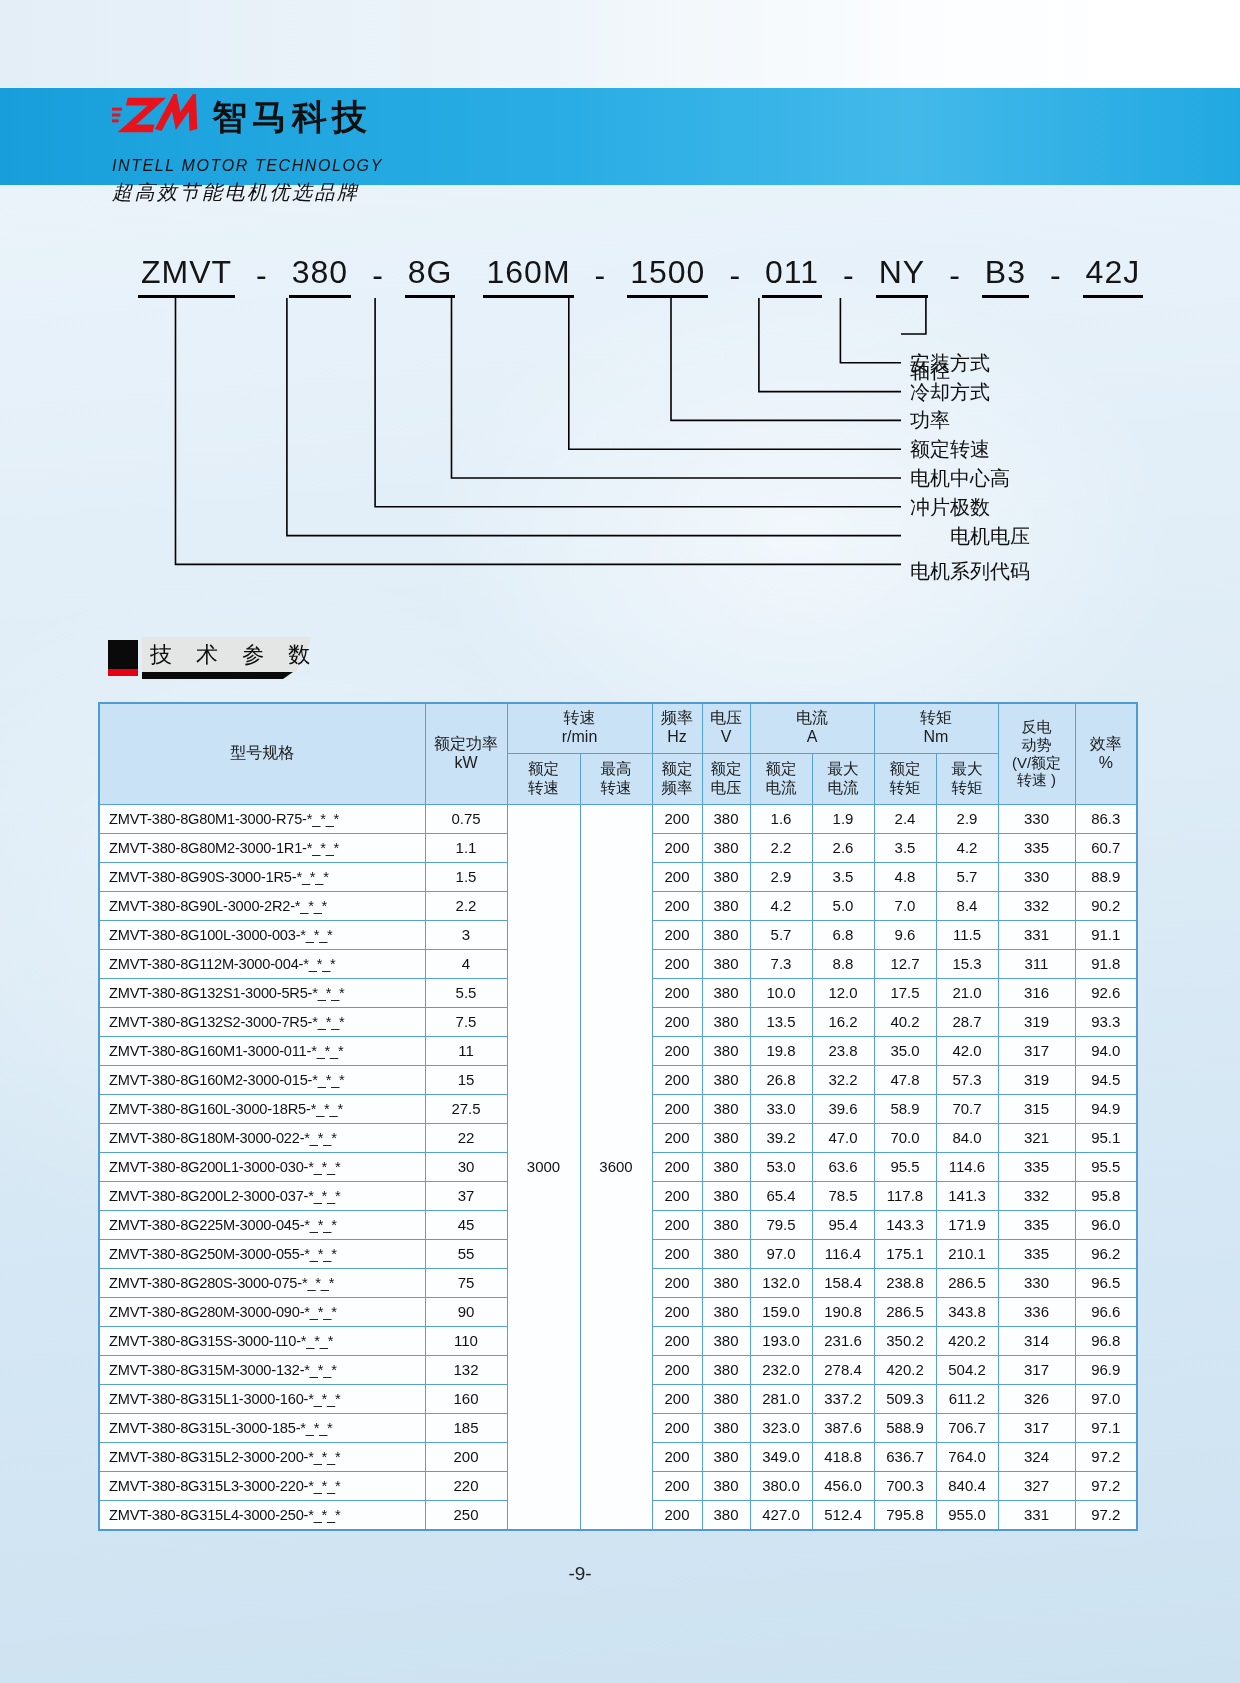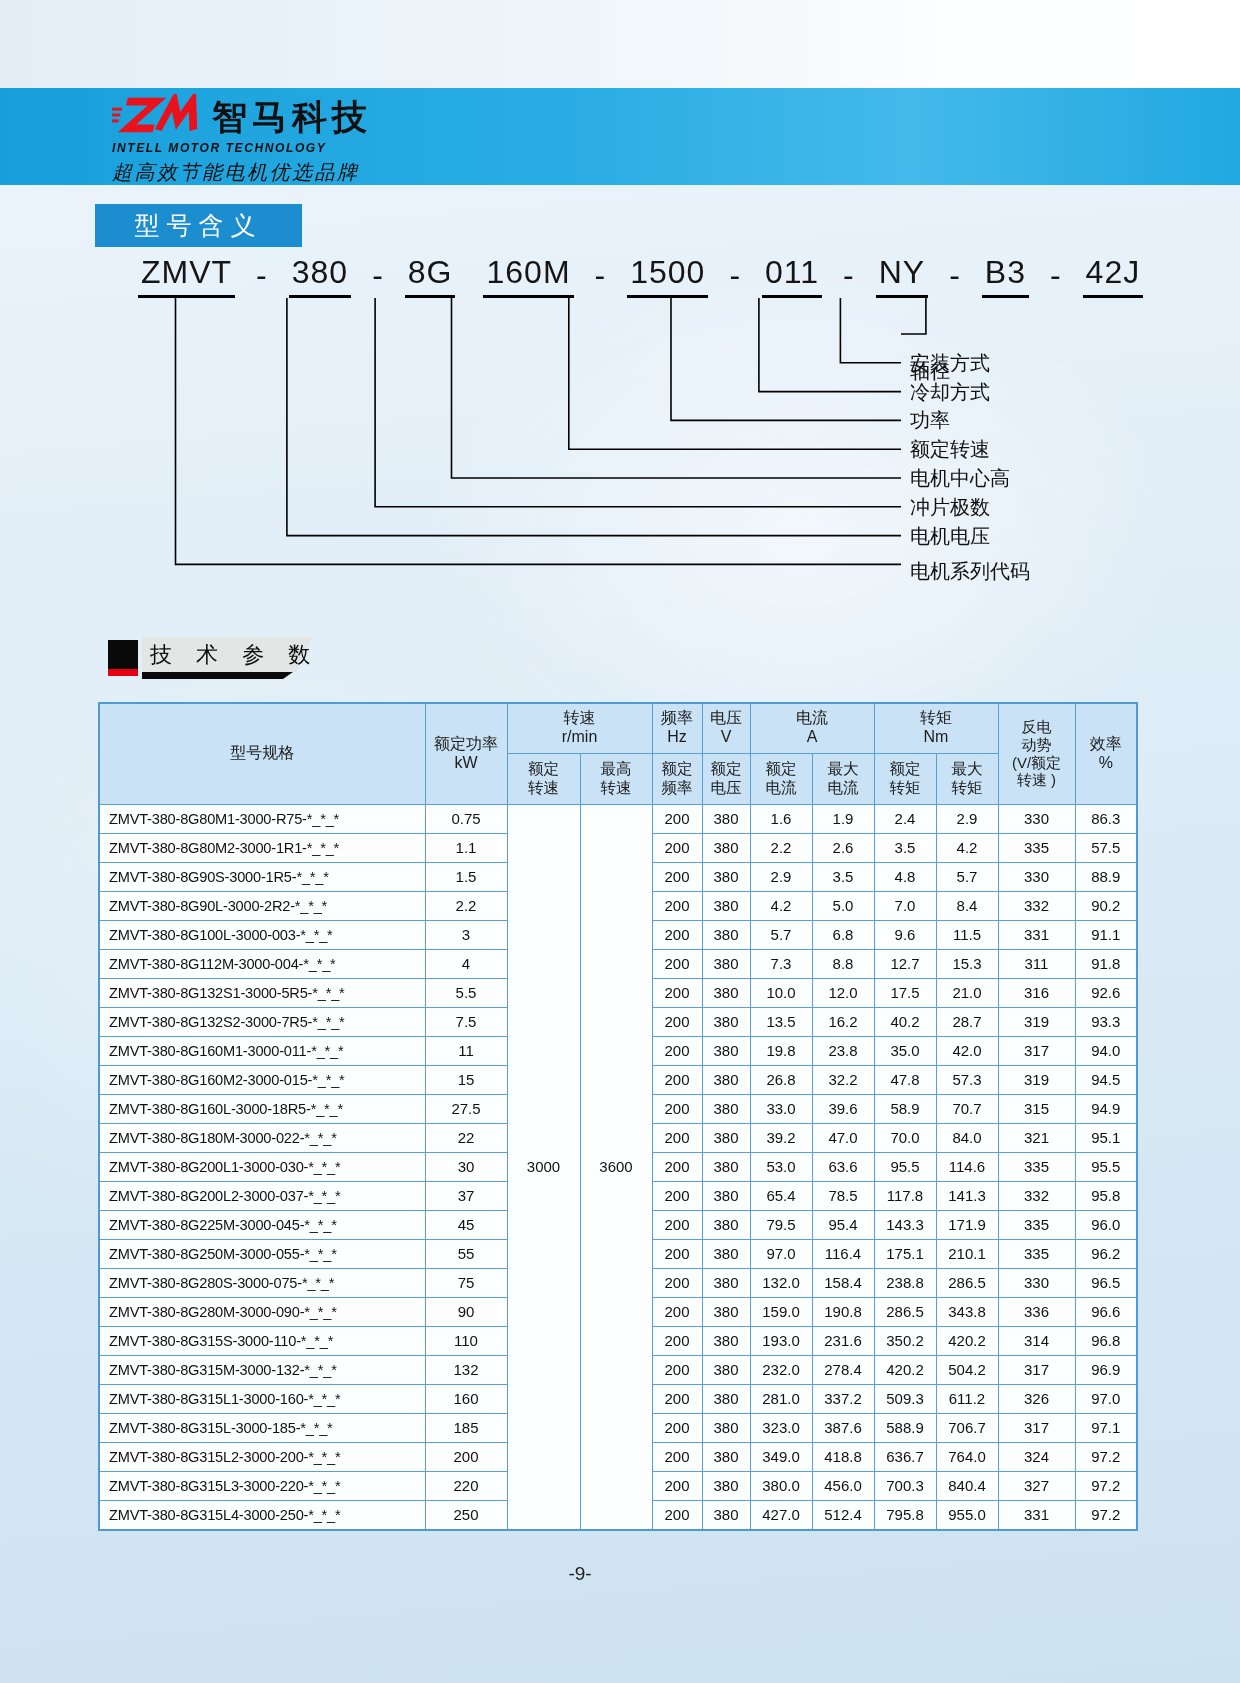--- a/index.html
+++ b/index.html
@@ -12,21 +12,21 @@
         background:radial-gradient(ellipse at center,rgba(255,255,255,.55) 0%,rgba(255,255,255,0) 70%);pointer-events:none;}
   .bg-deco-arc{position:absolute;top:560px;left:-180px;width:900px;height:700px;border-radius:50%;
         background:radial-gradient(ellipse at center,rgba(255,255,255,.35) 0%,rgba(255,255,255,0) 70%);pointer-events:none;}
 
   
   .brand-band{position:absolute;top:88px;left:0;width:1240px;height:97px;
         background:linear-gradient(90deg,#189fdb 0%,#2aade4 45%,#43b9ea 72%,#1ea7e0 100%);padding-left:28px;}
   .brand-inner{position:absolute;left:112px;top:6px;}
   .brand-row{display:flex;align-items:center;gap:8px;}
   .brand-cn{font-size:35px;font-weight:bold;color:#101010;letter-spacing:5px;line-height:40px;}
-  .brand-en{font-size:12px;font-weight:bold;font-style:italic;color:#101010;letter-spacing:1.6px;margin-top:1px;}
+  .brand-en{font-size:16px;font-weight:normal;font-style:italic;color:#101010;letter-spacing:1.6px;margin-top:17px;}
   .brand-tag{font-size:20px;font-style:italic;color:#101010;letter-spacing:2.5px;margin-top:4px;}
 
   
   .model-title{position:absolute;left:95px;top:204px;width:207px;height:43px;background:#1c8dce;
         color:#fff;font-size:25px;letter-spacing:7px;display:flex;align-items:center;justify-content:center;}
   .model-diagram{position:absolute;left:110px;top:254px;width:1060px;height:345px;}
   .model-code-row{display:flex;align-items:flex-end;padding-left:14px;
         font-size:32px;color:#151515;letter-spacing:1px;white-space:nowrap;}
   .seg{border-bottom:3px solid #000;padding:0 3px 4px 3px;margin:0 14px;}
   .sep{padding:0 7px 4px 7px;}
@@ -82,21 +82,20 @@
             </g>
           </svg>
         </span>
         <span class="brand-cn">智马科技</span>
       </div>
       <div class="brand-en">INTELL MOTOR TECHNOLOGY</div>
       <div class="brand-tag">超高效节能电机优选品牌</div>
     </div>
   </div>
 
-  <div class="model-title">型号含义</div>
 
   <div class="model-diagram">
     <svg class="diagram-lines" width="1060" height="345">
         <path d="M65.5 44.0 L65.5 310.4 L791 310.4" fill="none" stroke="#000" stroke-width="1.6"></path>
         <path d="M176.9 44.0 L176.9 281.6 L791 281.6" fill="none" stroke="#000" stroke-width="1.6"></path>
         <path d="M265.1 44.0 L265.1 252.8 L791 252.8" fill="none" stroke="#000" stroke-width="1.6"></path>
         <path d="M341.5 44.0 L341.5 224 L791 224" fill="none" stroke="#000" stroke-width="1.6"></path>
         <path d="M458.8 44.0 L458.8 195.2 L791 195.2" fill="none" stroke="#000" stroke-width="1.6"></path>
         <path d="M561.0 44.0 L561.0 166.4 L791 166.4" fill="none" stroke="#000" stroke-width="1.6"></path>
         <path d="M648.9 44.0 L648.9 137.6 L791 137.6" fill="none" stroke="#000" stroke-width="1.6"></path>
@@ -116,21 +115,21 @@
         <span class="seg">011</span>
         <span class="sep">-</span>
         <span class="seg">NY</span>
         <span class="sep">-</span>
         <span class="seg">B3</span>
         <span class="sep">-</span>
         <span class="seg">42J</span>
       </div>
 
   <div class="diag-label" style="top: 304px;">电机系列代码</div>
-      <div class="diag-label" style="top: 268.6px;">电机电压</div>
+      <div class="diag-label" style="top: 268.6px; margin-left: 40px;">电机电压</div>
       <div class="diag-label" style="top: 239.8px;">冲片极数</div>
       <div class="diag-label" style="top: 211px;">电机中心高</div>
       <div class="diag-label" style="top: 182.2px;">额定转速</div>
       <div class="diag-label" style="top: 153.4px;">功率</div>
       <div class="diag-label" style="top: 124.6px;">冷却方式</div>
       <div class="diag-label" style="top: 95.8px;">安装方式</div>
       <div class="diag-label" style="top: 56px; margin-top: 48px;">轴径</div>
     </div>
 
   <div class="tech-title">
@@ -215,21 +214,21 @@
         <tr>
           <td class="model-cell">ZMVT-380-8G80M2-3000-1R1-*_*_*</td>
           <td>1.1</td>
           <td>200</td>
           <td>380</td>
           <td>2.2</td>
           <td>2.6</td>
           <td>3.5</td>
           <td>4.2</td>
           <td>335</td>
-          <td>57.5</td>
+          <td>60.7</td>
         </tr>
         <tr>
           <td class="model-cell">ZMVT-380-8G90S-3000-1R5-*_*_*</td>
           <td>1.5</td>
           <td>200</td>
           <td>380</td>
           <td>2.9</td>
           <td>3.5</td>
           <td>4.8</td>
           <td>5.7</td>

